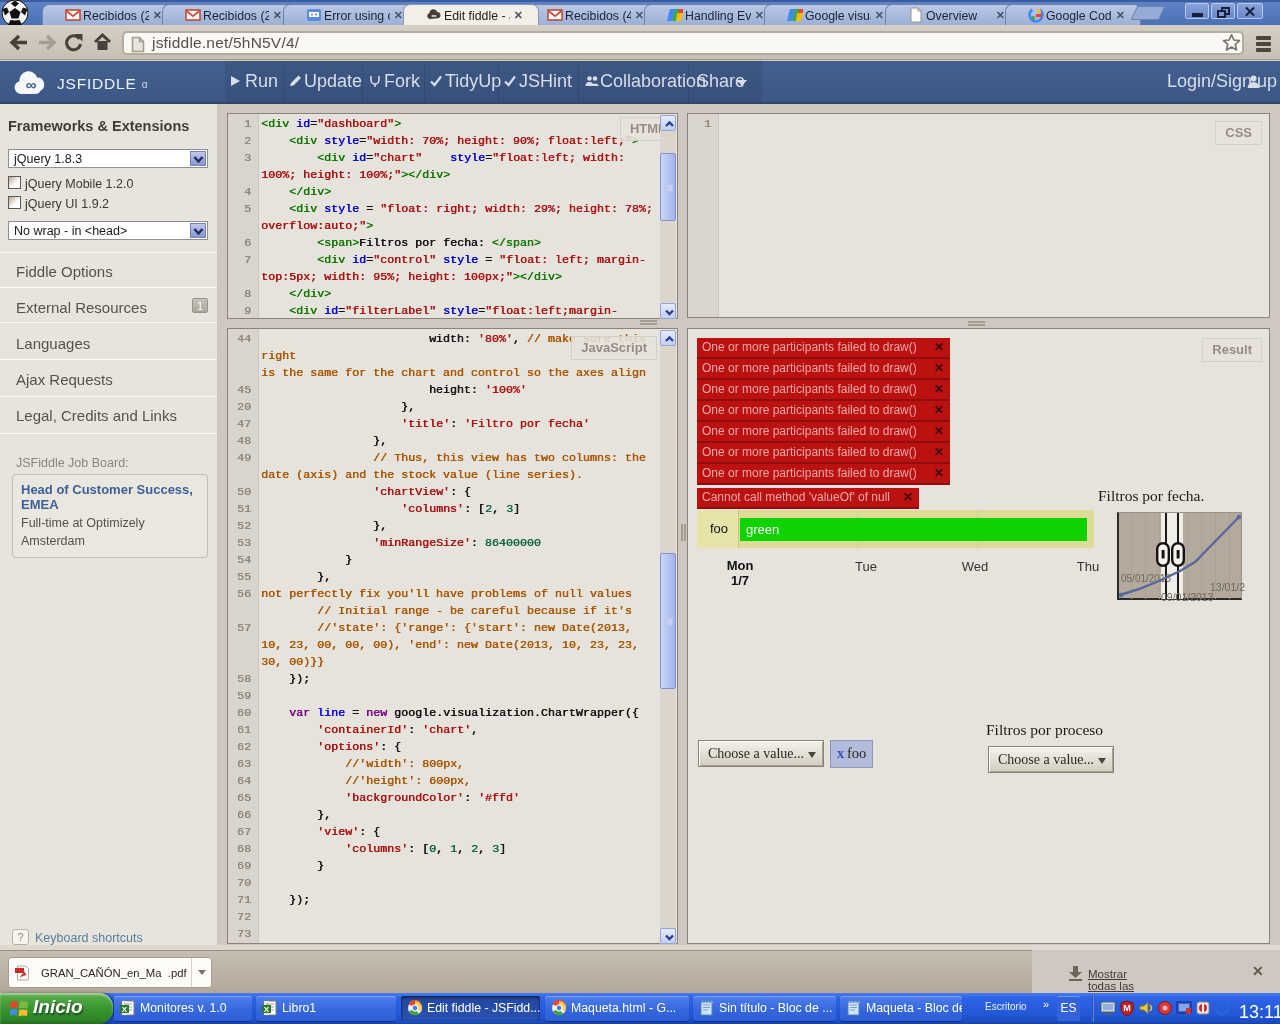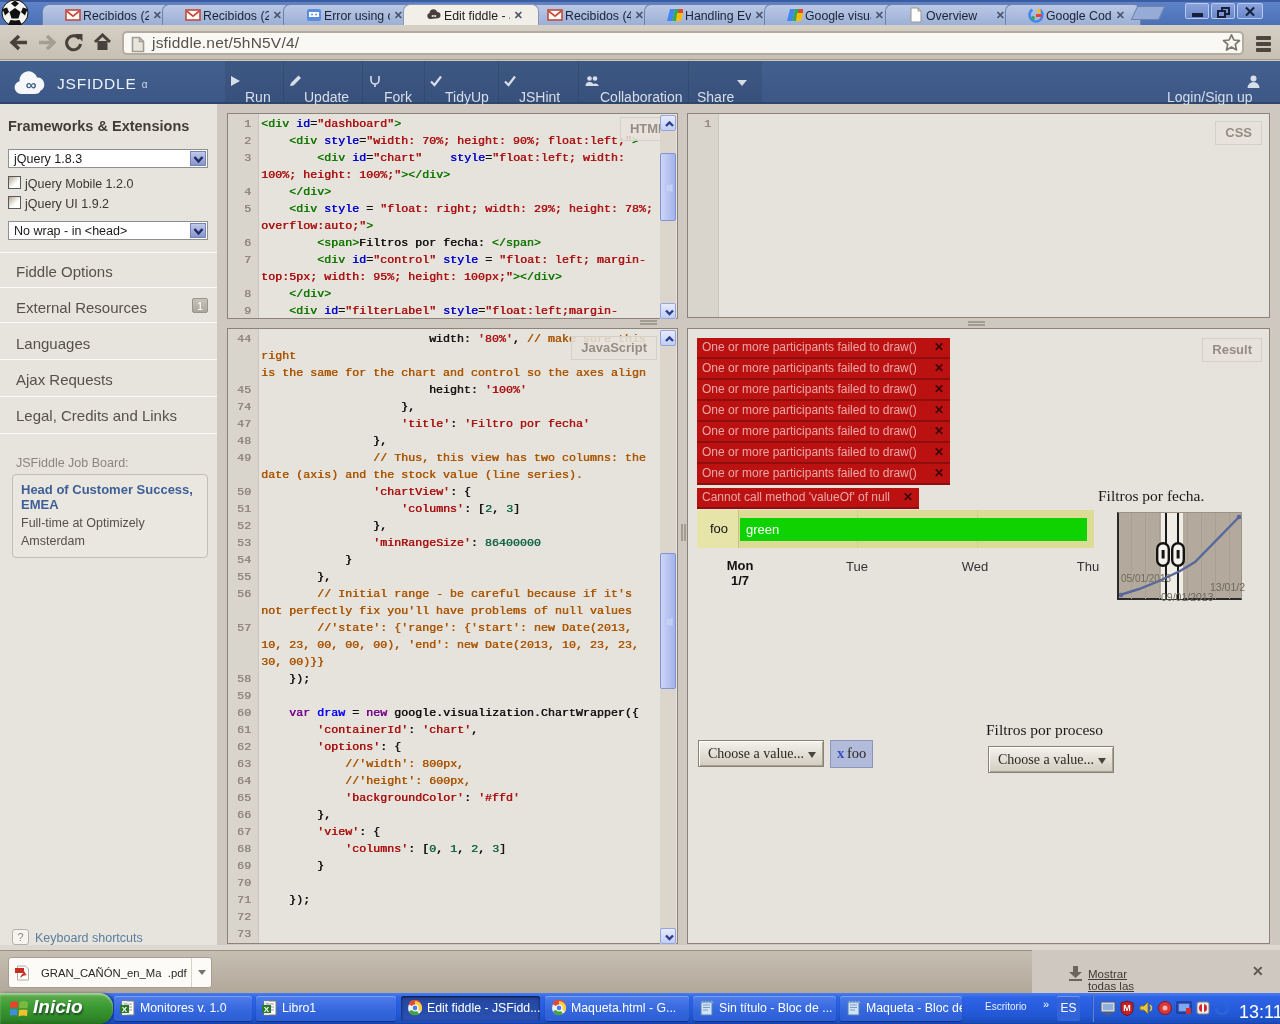--- a/index.html
+++ b/index.html
@@ -24,21 +24,21 @@
 
 #toolbar{left:0;top:25px;width:1280px;height:35px;
  background:linear-gradient(#d5cfc5,#c7c0b3);border-bottom:1px solid #a39b8e}
 #urlbox{left:122px;top:6px;width:1122px;height:24px;background:#faf8f4;
  border:2px solid #b3ac9e;border-radius:5px}
 #urltxt{left:152px;top:9px;font-size:15.5px;color:#56514a;letter-spacing:.2px}
 
 #jshead{left:0;top:61px;width:1280px;height:43px;
  background:linear-gradient(#42608e,#3d5787);border-bottom:2px solid #2e4668}
 #jsmenu{left:225px;top:0;width:537px;height:41px;background:rgba(0,0,0,.08)}
-.mitem{top:16px;height:29px;color:#d8dee8;font-size:14px;line-height:41px;white-space:nowrap}
+.mitem{top:0;height:29px;color:#d8dee8;font-size:18px;line-height:41px;white-space:nowrap}
 .msep{top:0;width:1px;height:41px;background:rgba(0,0,0,.10)}
 #logotxt{left:57px;top:14px;font-size:15.5px;letter-spacing:.8px;color:#edf1f7}
 #logoalpha{font-size:10px;letter-spacing:0;vertical-align:1px;color:#cdd6e2}
 
 #sidebar{left:0;top:104px;width:217px;height:846px;background:#e7e4dd;font-size:12.5px;color:#45413a}
 .sep{left:0;width:217px;height:1px;background:#dbd7cf;border-bottom:1px solid #fbfaf7}
 .sect{left:16px;font-size:15px;color:#56524b}
 .xpsel{left:8px;width:200px;height:19px;background:#fff;border:1px solid #8f8f8f;font-size:12.5px;color:#1c1a17}
 .xpsel .sv{position:absolute;left:5px;top:2px;white-space:nowrap}
 .xpsel .sb{position:absolute;right:1px;top:1px;width:16px;height:15px;
@@ -346,21 +346,21 @@
             <path d="M2 2.5 5.5 6 9 2.5" stroke="#2c3f8f" stroke-width="2.4" fill="none"></path>
           </svg>
         </div>
 <div class="sthumb" style="top:38px;height:68px"></div>
 </div>
     </div>
 <div class="abs panel" style="left:227px;top:328px;width:451px;height:616px">
 <div class="abs gutter"></div>
 <div class="lnum" style="top:2px">44</div>
 <div class="lnum" style="top:53px">45</div>
-<div class="lnum" style="top:70px">74</div>
+<div class="lnum" style="top:70px">20</div>
 <div class="lnum" style="top:87px">47</div>
 <div class="lnum" style="top:104px">48</div>
 <div class="lnum" style="top:121px">49</div>
 <div class="lnum" style="top:155px">50</div>
 <div class="lnum" style="top:172px">51</div>
 <div class="lnum" style="top:189px">52</div>
 <div class="lnum" style="top:206px">53</div>
 <div class="lnum" style="top:223px">54</div>
 <div class="lnum" style="top:240px">55</div>
 <div class="lnum" style="top:257px">56</div>
@@ -390,28 +390,28 @@
 <div>                    <span class="st">'title'</span>: <span class="st">'Filtro por fecha'</span></div>
 <div>                },</div>
 <div>                <span class="cm">// Thus, this view has two columns: the</span></div>
 <div><span class="cm">date (axis) and the stock value (line series).</span></div>
 <div>                <span class="st">'chartView'</span>: {</div>
 <div>                    <span class="st">'columns'</span>: [<span class="nm">2</span>, <span class="nm">3</span>]</div>
 <div>                },</div>
 <div>                <span class="st">'minRangeSize'</span>: <span class="nm">86400000</span></div>
 <div>            }</div>
 <div>        },</div>
+<div><span class="cm">not perfectly fix you'll have problems of null values</span></div>
 <div>        <span class="cm">// Initial range - be careful because if it's</span></div>
-<div><span class="cm">not perfectly fix you'll have problems of null values</span></div>
 <div>        <span class="cm">//'state': {'range': {'start': new Date(2013,</span></div>
 <div><span class="cm">10, 23, 00, 00, 00), 'end': new Date(2013, 10, 23, 23,</span></div>
 <div><span class="cm">30, 00)}}</span></div>
 <div>    });</div>
 <div></div>
-<div>    <span class="kw">var</span> <span class="vd">draw</span> = <span class="kw">new</span> google.visualization.ChartWrapper({</div>
+<div>    <span class="kw">var</span> <span class="vd">line</span> = <span class="kw">new</span> google.visualization.ChartWrapper({</div>
 <div>        <span class="st">'containerId'</span>: <span class="st">'chart'</span>,</div>
 <div>        <span class="st">'options'</span>: {</div>
 <div>            <span class="cm">//'width': 800px,</span></div>
 <div>            <span class="cm">//'height': 600px,</span></div>
 <div>            <span class="st">'backgroundColor'</span>: <span class="st">'#ffd'</span></div>
 <div>        },</div>
 <div>        <span class="st">'view'</span>: {</div>
 <div>            <span class="st">'columns'</span>: [<span class="nm">0</span>, <span class="nm">1</span>, <span class="nm">2</span>, <span class="nm">3</span>]</div>
 <div>        }</div>
 <div></div>
@@ -456,21 +456,21 @@
 <div class="abs" style="left:41px;top:0;width:356px;height:38px;background:#dcdc96"></div>
 <div class="abs" style="left:41px;top:0;width:1px;height:38px;background:#c2c28a"></div>
 <div class="abs" style="left:160px;top:0;width:1px;height:38px;background:#cfcf9a"></div>
 <div class="abs" style="left:280px;top:0;width:1px;height:38px;background:#cfcf9a"></div>
 <div class="abs" style="left:13px;top:11px;font-size:13px;color:#111">foo</div>
 <div class="abs" style="left:43px;top:8px;width:347px;height:23px;background:#0ed300">
           <div class="abs" style="left:6px;top:4px;font-size:13px;color:#fff">green</div>
         </div>
 </div>
 <div class="abs" style="left:32px;top:229px;width:40px;text-align:center;font-size:13px;font-weight:700;color:#111">Mon<br>1/7</div>
-<div class="abs" style="left:149px;top:230px;width:40px;text-align:center;font-size:13px;color:#333">Tue</div>
+<div class="abs" style="left:149px;top:230px;width:40px;text-align:right;font-size:13px;color:#333">Tue</div>
 <div class="abs" style="left:267px;top:230px;width:40px;text-align:center;font-size:13px;color:#333">Wed</div>
 <div class="abs" style="left:380px;top:230px;width:40px;text-align:center;font-size:13px;color:#333">Thu</div>
 <div class="abs serif" style="left:410px;top:158px;font-size:15.5px;color:#1c1a17">Filtros por fecha.</div>
 <div class="abs" style="left:429px;top:183px;width:125px;height:88px;background:#b3aa9d;border-top:1px solid #9a9187;border-right:1px solid #9a9187;border-left:2px solid #2a2a2a;border-bottom:2px solid #2a2a2a">
 <div class="abs" style="left:12px;top:0;width:1px;height:86px;background:#aaa194"></div>
 <div class="abs" style="left:26px;top:0;width:1px;height:86px;background:#aaa194"></div>
 <div class="abs" style="left:40px;top:0;width:1px;height:86px;background:#aaa194"></div>
 <div class="abs" style="left:54px;top:0;width:1px;height:86px;background:#aaa194"></div>
 <div class="abs" style="left:68px;top:0;width:1px;height:86px;background:#aaa194"></div>
 <div class="abs" style="left:82px;top:0;width:1px;height:86px;background:#aaa194"></div>

